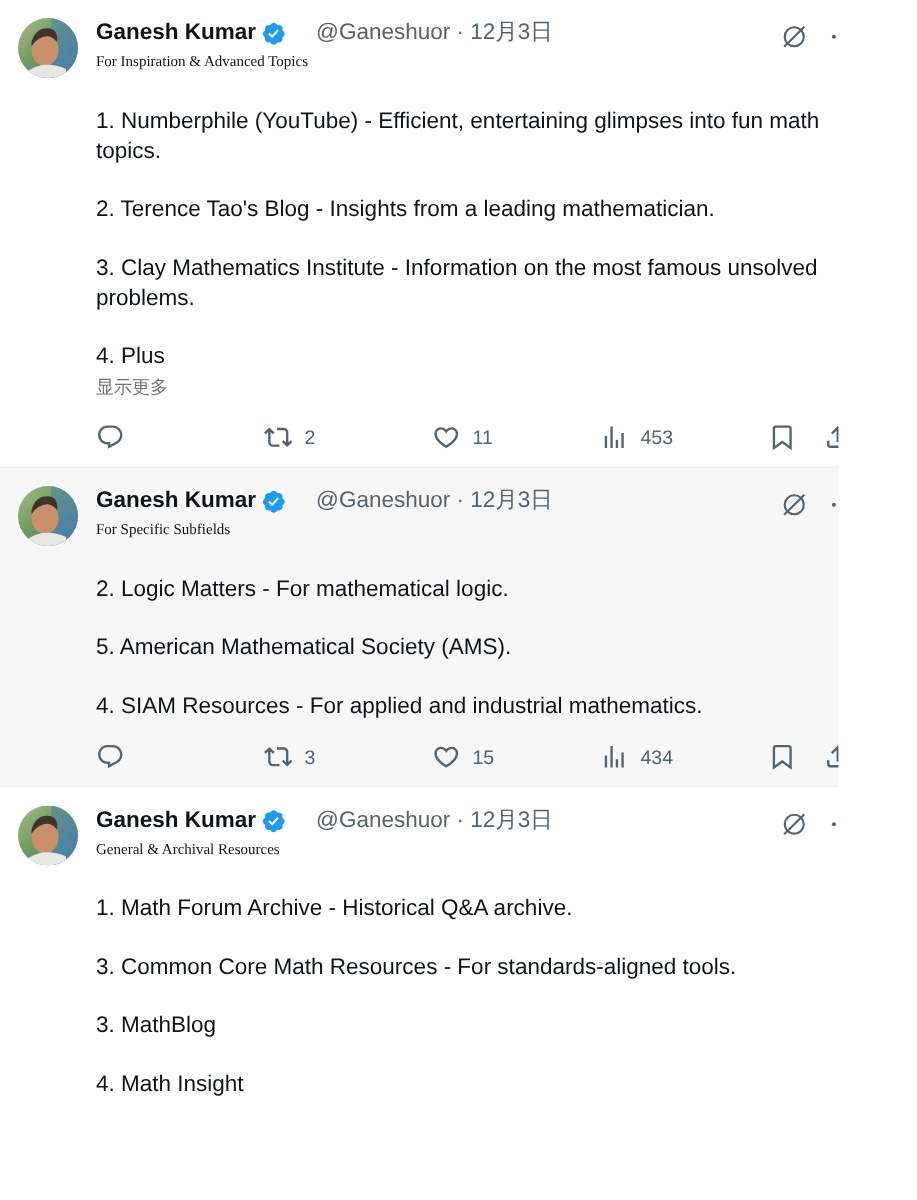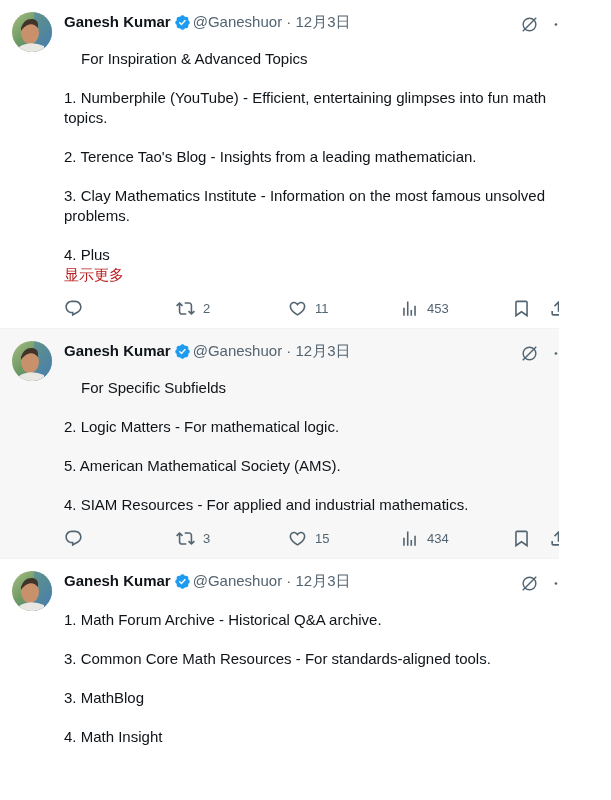--- a/index.html
+++ b/index.html
@@ -10,26 +10,26 @@
   .frame{width:559px;height:800px;overflow:hidden;background:#fff;position:relative;}
   .column{width:587px;min-height:800px;border-right:1px solid #eff3f4;box-sizing:border-box;}
   .tweet{position:relative;padding:12px 16px 7px 64px;border-bottom:1px solid #eff3f4;box-sizing:border-box;background:#fff;}
   .tweet.highlight{background:#f7f7f7;}
   .tweet.last{border-bottom:none;padding-bottom:0;}
   .avatar{position:absolute;left:12px;top:12px;width:40px;height:40px;border-radius:50%;overflow:hidden;cursor:pointer;}
   .avatar svg{display:block;}
   .name-row{display:flex;align-items:center;font-size:15px;line-height:20px;white-space:nowrap;}
   .name{font-weight:700;cursor:pointer;}
   .badge{width:17px;height:17px;margin-left:3px;flex:none;}
-  .meta{color:#536471;margin-left:2px;font-weight:400;}
+  .meta{color:#536471;margin-left:20px;font-weight:400;}
   .controls{position:absolute;top:15px;right:15px;display:flex;align-items:center;gap:13px;}
   .icon-btn{background:none;border:none;padding:0;margin:0;cursor:pointer;display:flex;align-items:center;color:#536471;}
-  .lead{font-size:15px;line-height:20px;margin:17px;}
+  .lead{font-size:10px;line-height:20px;margin:0;font-family:Liberation Serif, serif;}
   .para{font-size:15px;line-height:20px;margin:19px 0 0 0;}
-  .show-more{display:inline-block;color:#b91c1c;font-size:15px;line-height:20px;cursor:pointer;text-decoration:none;}
+  .show-more{display:inline-block;color:#737373;font-size:12px;line-height:20px;cursor:pointer;text-decoration:none;}
   .actions{display:flex;align-items:center;margin-top:10px;height:26px;color:#536471;padding-right:2px;}
   .action-group{flex:1;display:flex;align-items:center;gap:8px;font-size:13px;cursor:pointer;}
   .right-group{display:flex;align-items:center;gap:18px;}
   .count{color:#536471;}
   .aicon{display:block;}
 </style>
 </head>
 <body>
 
 <div class="frame">
@@ -232,20 +232,21 @@
       </div>
 
       <div class="name-row">
         <span class="name">Ganesh Kumar</span>
         <svg class="badge" viewBox="0 0 24 24" fill="#1d9bf0">
           <path d="M22.25 12c0-1.43-.88-2.67-2.19-3.34.46-1.39.2-2.9-.81-3.91s-2.52-1.27-3.91-.81c-.66-1.31-1.91-2.19-3.34-2.19s-2.67.88-3.33 2.19c-1.4-.46-2.91-.2-3.92.81s-1.26 2.52-.8 3.91c-1.31.67-2.2 1.91-2.2 3.34s.89 2.67 2.2 3.34c-.46 1.39-.21 2.9.8 3.91s2.52 1.26 3.91.81c.67 1.31 1.91 2.19 3.34 2.19s2.68-.88 3.34-2.19c1.39.45 2.9.2 3.91-.81s1.27-2.52.81-3.91c1.31-.67 2.19-1.91 2.19-3.34zm-11.71 4.2L6.8 12.46l1.41-1.42 2.26 2.26 4.8-5.23 1.47 1.36-6.2 6.77z"></path>
         </svg>
         <span class="meta">@Ganeshuor · 12月3日</span>
       </div>
 
+      <p class="lead">General &amp; Archival Resources</p>
       <p class="para">1. Math Forum Archive - Historical Q&amp;A archive.</p>
       <p class="para">3. Common Core Math Resources - For standards-aligned tools.</p>
       <p class="para">3. MathBlog</p>
       <p class="para">4. Math Insight</p>
     </article>
 
   </div>
 </div>
 
 </body></html>

